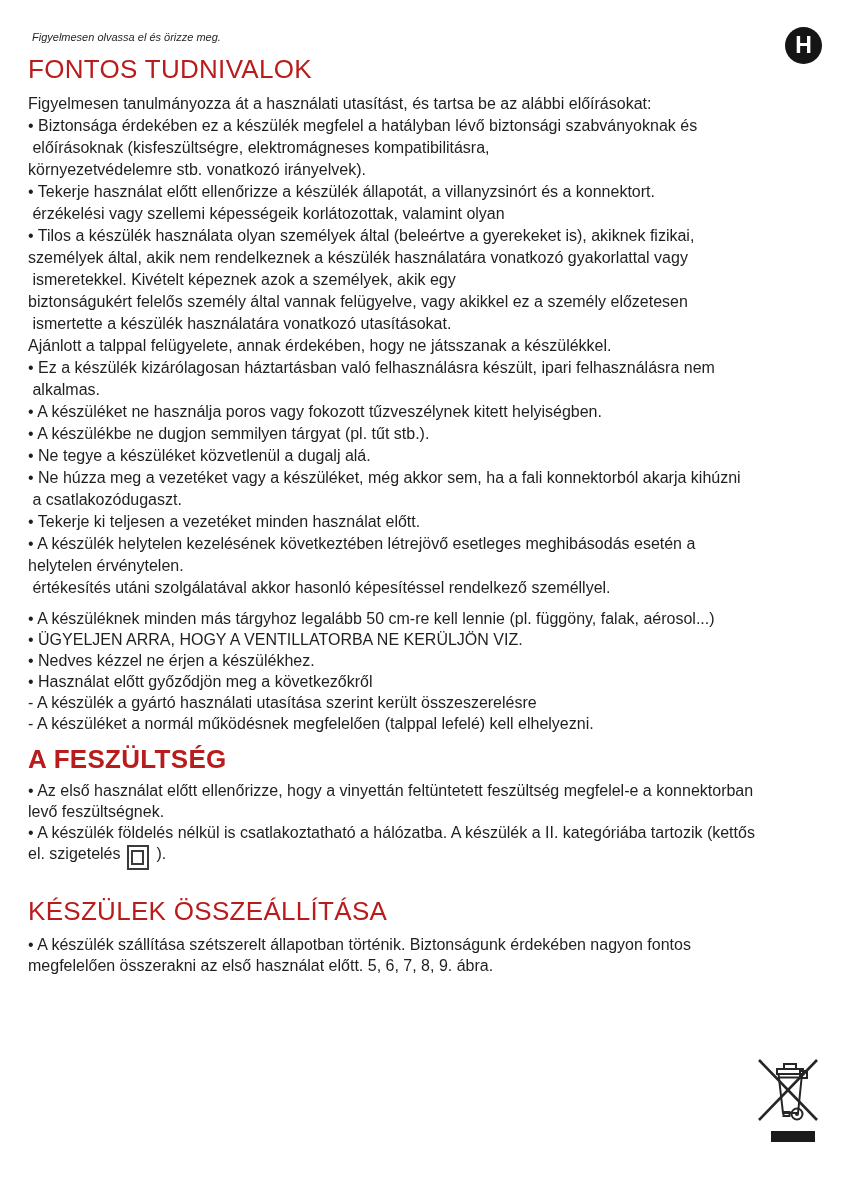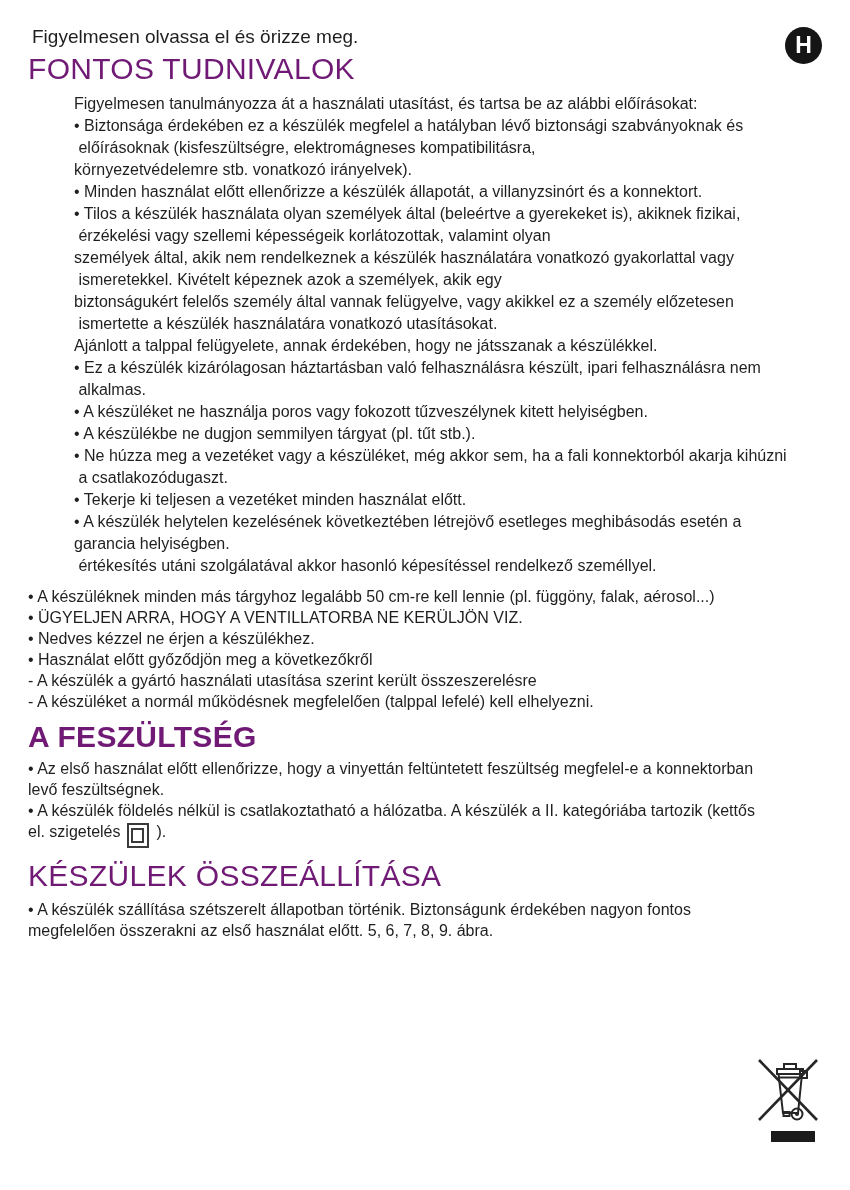--- a/index.html
+++ b/index.html
@@ -10,60 +10,61 @@
     color: #1f1f1f;
     position: relative;
     overflow: hidden;
   }
   .page {
     position: absolute; inset: 0;
     padding: 28px 24px 0 28px;
     box-sizing: border-box;
   }
   .top-note {
-    font-size: 19px;
+    font-size: 11px;
     line-height: 18px;
     white-space: pre;
     padding-left: 4px;
+    font-style: italic;
   }
   .lang-badge {
     position: absolute;
     left: 785px; top: 27px;
     width: 37px; height: 37px;
     background: #151515;
     border-radius: 50%;
     display: flex; align-items: center; justify-content: center;
   }
   .lang-badge span {
     color: #ffffff;
     font-weight: 700;
     font-size: 23px;
     line-height: 1;
   }
   .section-heading {
-    font-size: 30px;
+    font-size: 26px;
     font-weight: 400;
     letter-spacing: 0.3px;
     line-height: 30px;
     margin: 0;
-    color: #701a75;
+    color: #b91c1c;
     white-space: pre;
   }
   .section-body { margin-top: 9px; }
   .text-line {
     font-size: 16px;
     white-space: pre;
     color: #1f1f1f;
   }
-  .sec-0 .text-line { line-height: 22px; margin-left: 46px; }
+  .sec-0 .text-line { line-height: 22px; }
   .sec-1 .text-line, .sec-2 .text-line, .sec-3 .text-line { line-height: 21px; }
   .sec-0 .section-heading { margin-top: 8px; }
   .sec-1 .section-heading { margin-top: 23px; }
   .sec-2 .section-heading { margin-top: 10px; font-weight: bold; }
-  .sec-3 .section-heading { margin-top: 13px; }
+  .sec-3 .section-heading { margin-top: 26px; }
   .sec-2 .section-body { margin-top: 6px; }
   .sec-3 .section-body { margin-top: 8px; }
   
   .di-icon {
     display: inline-flex;
     align-items: center; justify-content: center;
     width: 18px; height: 21px;
     border: 2px solid #3a3a3a;
     vertical-align: -6px;
     margin: 0 3px 0 2px;
@@ -96,37 +97,38 @@
   </div>
 
   <main>
       <section class="doc-section sec-0">
         <h2 class="section-heading">FONTOS TUDNIVALOK</h2>
         <div class="section-body">
           <div class="text-line">Figyelmesen tanulmányozza át a használati utasítást, és tartsa be az alábbi előírásokat:</div>
           <div class="text-line">• Biztonsága érdekében ez a készülék megfelel a hatályban lévő biztonsági szabványoknak és</div>
           <div class="text-line"> előírásoknak (kisfeszültségre, elektromágneses kompatibilitásra,</div>
           <div class="text-line">környezetvédelemre stb. vonatkozó irányelvek).</div>
-          <div class="text-line">• Minden használat előtt ellenőrizze a készülék állapotát, a villanyzsinórt és a konnektort.</div>
+          <div class="text-line">• Tekerje használat előtt ellenőrizze a készülék állapotát, a villanyzsinórt és a konnektort.</div>
+          <div class="text-line"> érzékelési vagy szellemi képességeik korlátozottak, valamint olyan</div>
           <div class="text-line">• Tilos a készülék használata olyan személyek által (beleértve a gyerekeket is), akiknek fizikai,</div>
-          <div class="text-line"> érzékelési vagy szellemi képességeik korlátozottak, valamint olyan</div>
           <div class="text-line">személyek által, akik nem rendelkeznek a készülék használatára vonatkozó gyakorlattal vagy</div>
           <div class="text-line"> ismeretekkel. Kivételt képeznek azok a személyek, akik egy</div>
           <div class="text-line">biztonságukért felelős személy által vannak felügyelve, vagy akikkel ez a személy előzetesen</div>
           <div class="text-line"> ismertette a készülék használatára vonatkozó utasításokat.</div>
           <div class="text-line">Ajánlott a talppal felügyelete, annak érdekében, hogy ne játsszanak a készülékkel.</div>
           <div class="text-line">• Ez a készülék kizárólagosan háztartásban való felhasználásra készült, ipari felhasználásra nem</div>
           <div class="text-line"> alkalmas.</div>
           <div class="text-line">• A készüléket ne használja poros vagy fokozott tűzveszélynek kitett helyiségben.</div>
           <div class="text-line">• A készülékbe ne dugjon semmilyen tárgyat (pl. tűt stb.).</div>
+          <div class="text-line">• Ne tegye a készüléket közvetlenül a dugalj alá.</div>
           <div class="text-line">• Ne húzza meg a vezetéket vagy a készüléket, még akkor sem, ha a fali konnektorból akarja kihúzni</div>
           <div class="text-line"> a csatlakozódugaszt.</div>
           <div class="text-line">• Tekerje ki teljesen a vezetéket minden használat előtt.</div>
           <div class="text-line">• A készülék helytelen kezelésének következtében létrejövő esetleges meghibásodás esetén a</div>
-          <div class="text-line">garancia helyiségben.</div>
+          <div class="text-line">helytelen érvénytelen.</div>
           <div class="text-line"> értékesítés utáni szolgálatával akkor hasonló képesítéssel rendelkező személlyel.</div>
         </div>
       </section>
       <section class="doc-section sec-1">
         <div class="section-body">
           <div class="text-line">• A készüléknek minden más tárgyhoz legalább 50 cm-re kell lennie (pl. függöny, falak, aérosol...)</div>
           <div class="text-line">• ÜGYELJEN ARRA, HOGY A VENTILLATORBA NE KERÜLJÖN VIZ.</div>
           <div class="text-line">• Nedves kézzel ne érjen a készülékhez.</div>
           <div class="text-line">• Használat előtt győződjön meg a következőkről</div>
           <div class="text-line">- A készülék a gyártó használati utasítása szerint került összeszerelésre</div>

